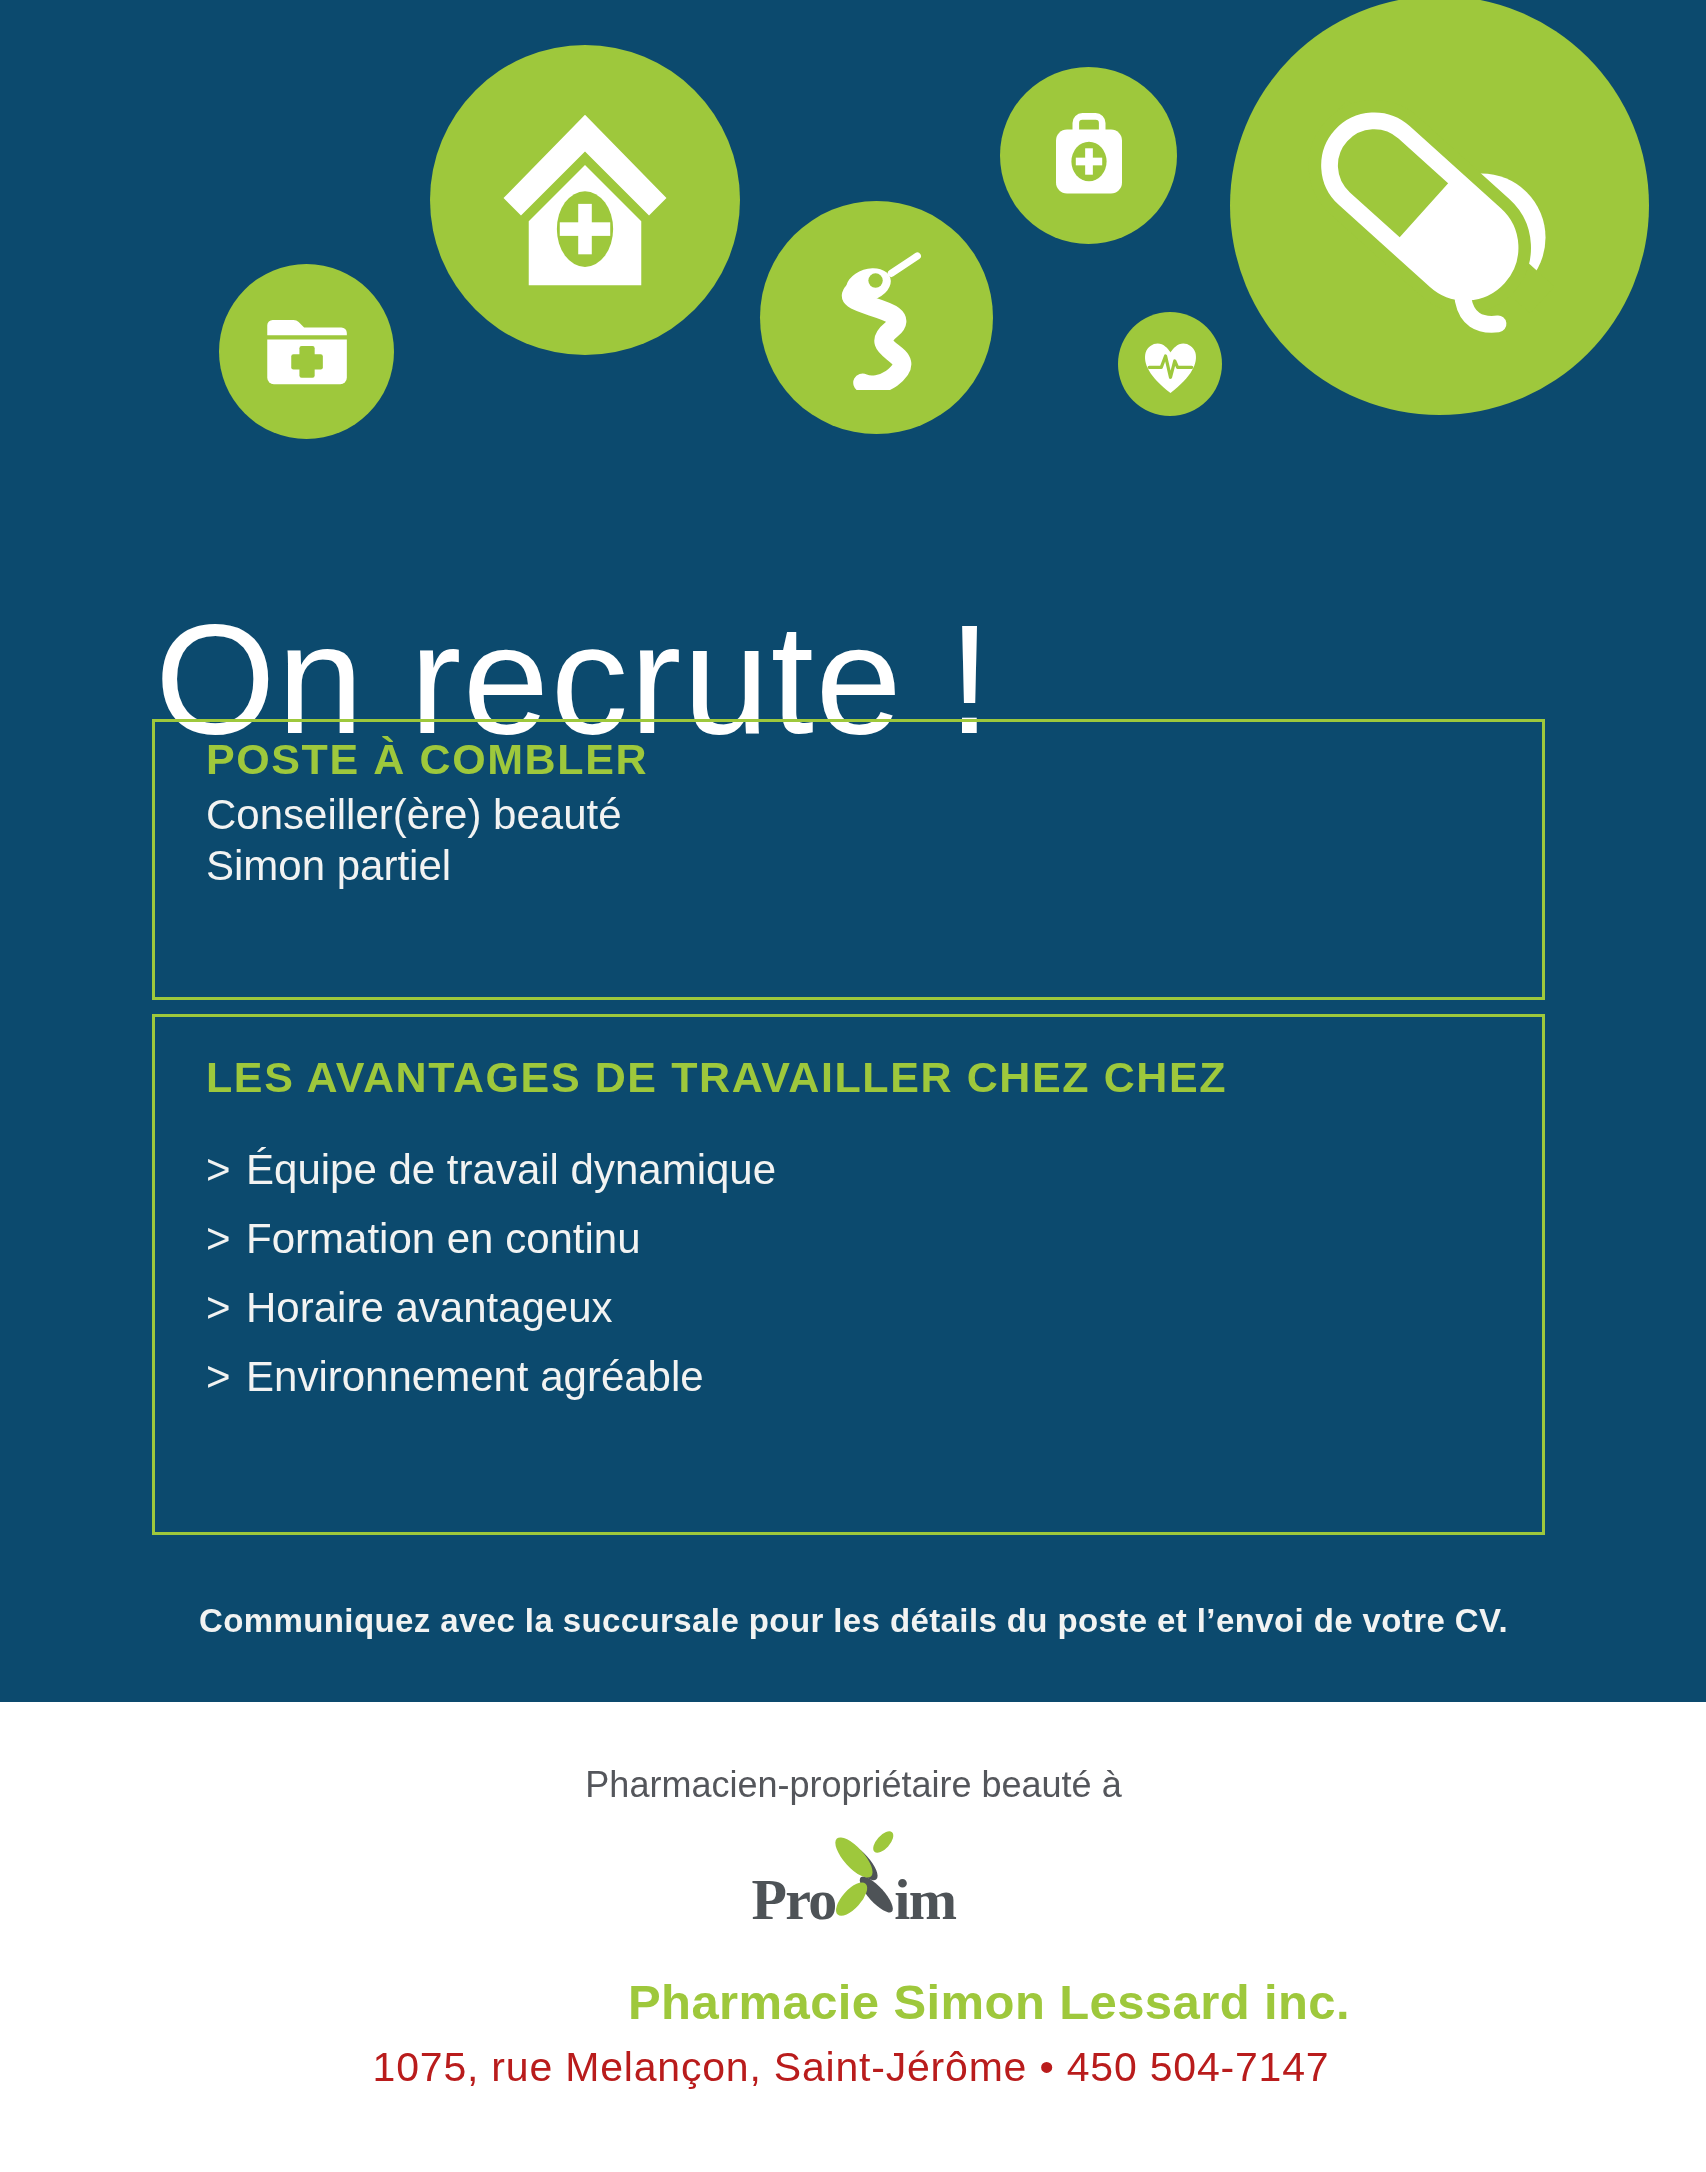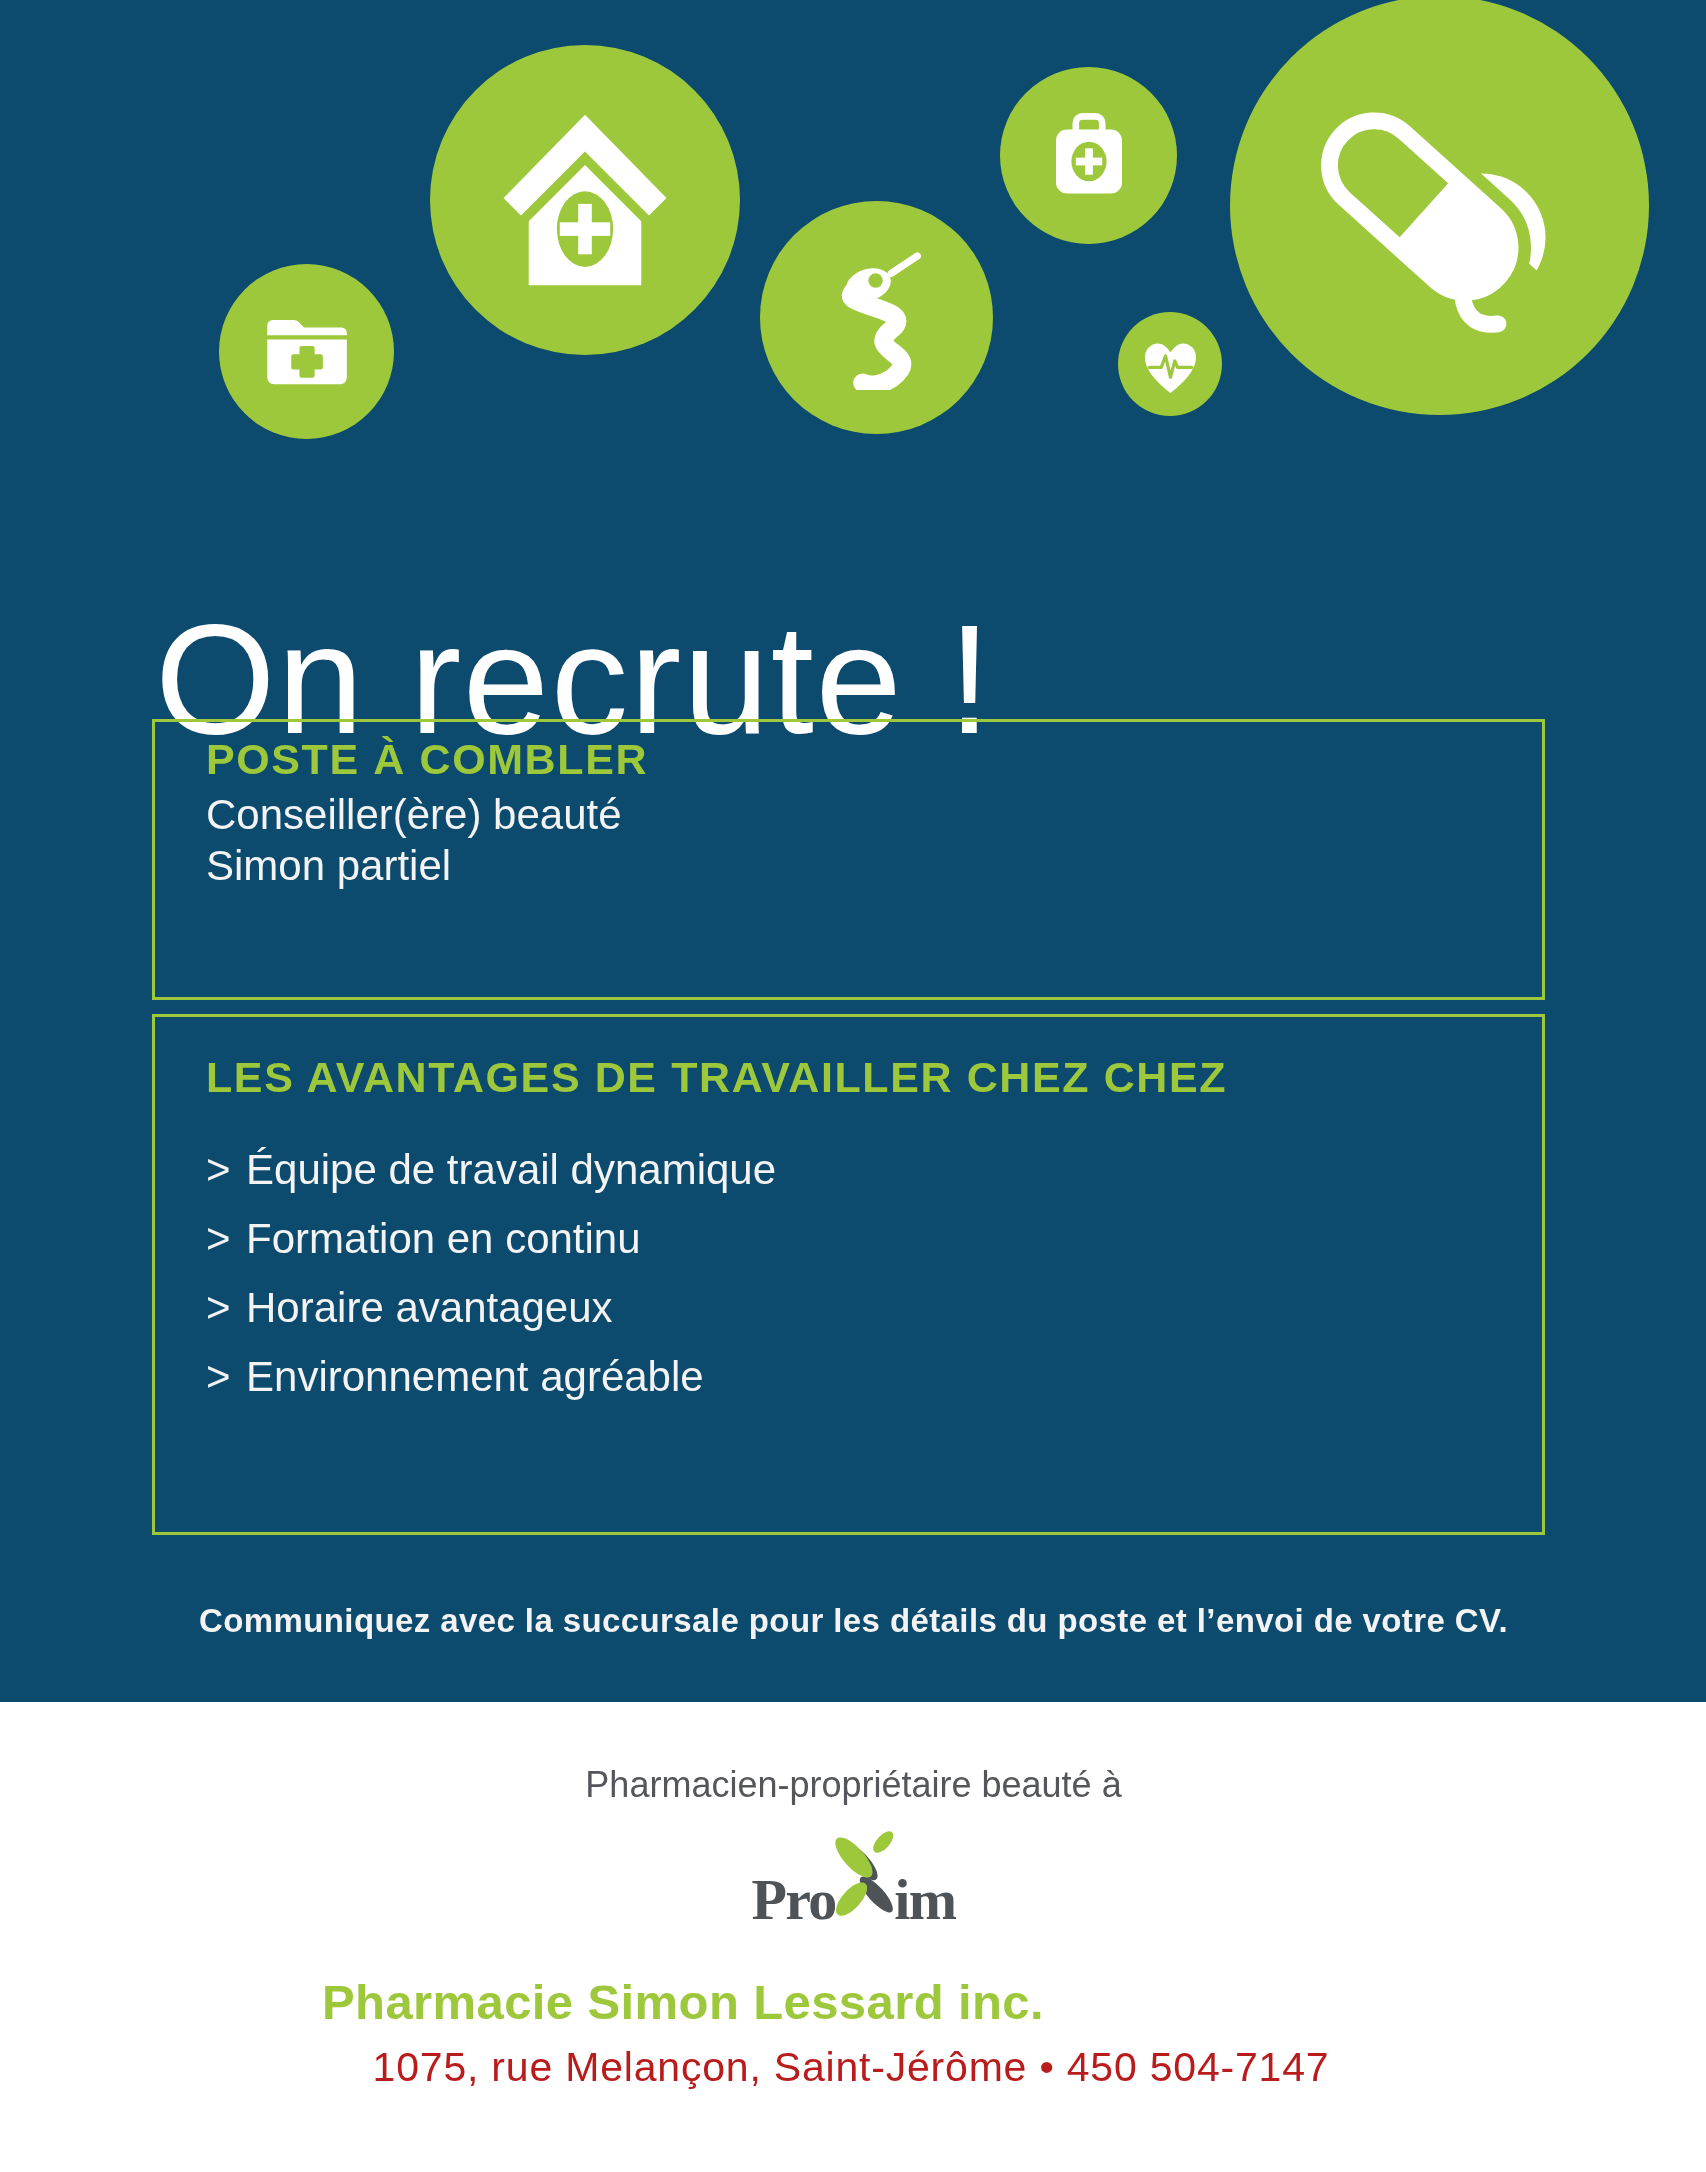--- a/index.html
+++ b/index.html
@@ -45,22 +45,22 @@
   .proxim-logo{
     position:absolute;left:0;top:1825px;width:1707px;height:101px;
     display:flex;justify-content:center;align-items:flex-start;
   }
   .proxim-word{
     font-family:"Liberation Serif", serif;font-weight:bold;color:#4E5357;
     font-size:58px;line-height:90px;letter-spacing:-1.6px;margin-top:30px;
   }
   .proxim-x{margin:0 -6.2px;transform:translateY(-1.6px);}
   .pharmacy-name{
-    position:absolute;left:0;top:1977px;width:1350px;text-align:center;
-    color:#9EC83C;font-size:49px;font-weight:bold;line-height:51px;letter-spacing:0.4px;margin-left:8px;
+    position:absolute;left:0;top:1977px;width:1350px;text-align:right;
+    color:#9EC83C;font-size:49px;font-weight:bold;line-height:51px;letter-spacing:0.4px;
   }
   .address-line{
     position:absolute;left:0;top:2044px;width:1702px;text-align:center;
     color:#b91c1c;font-size:41px;font-weight:300;line-height:47px;letter-spacing:0.8px;
   }
 </style>
 </head>
 <body>
 
 <div class="dark-section">

